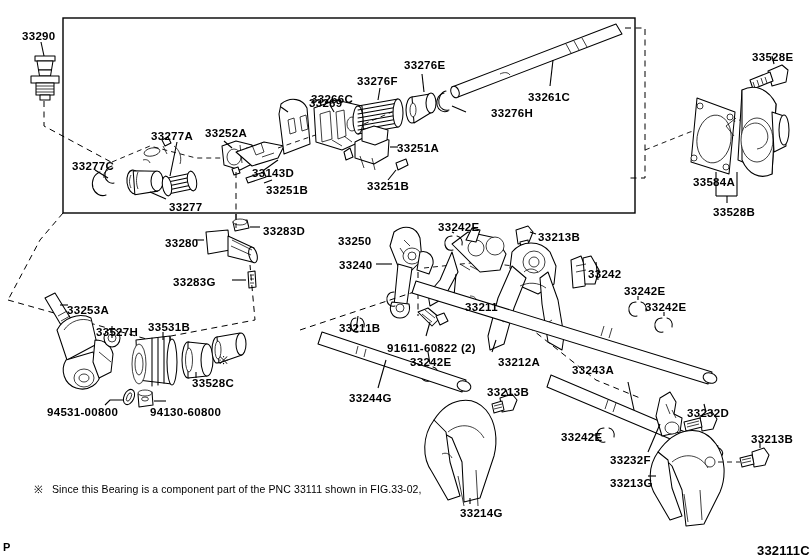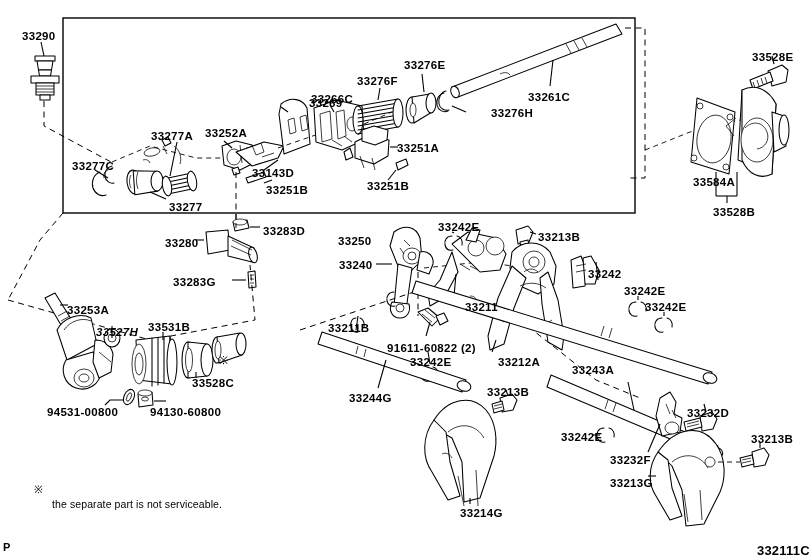--- a/index.html
+++ b/index.html
@@ -451,44 +451,44 @@
       <div class="lbl" style="left: 693px; top: 177px;">33584A</div>
       <div class="lbl" style="left: 713px; top: 207px;">33528B</div>
       <div class="lbl" style="left: 165px; top: 238px;">33280</div>
       <div class="lbl" style="left: 263px; top: 226px;">33283D</div>
       <div class="lbl" style="left: 173px; top: 277px;">33283G</div>
       <div class="lbl" style="left: 338px; top: 236px;">33250</div>
       <div class="lbl" style="left: 339px; top: 260px;">33240</div>
       <div class="lbl" style="left: 438px; top: 222px;">33242E</div>
       <div class="lbl" style="left: 538px; top: 232px;">33213B</div>
       <div class="lbl" style="left: 437px; top: 302px; margin-left: 28px;">33211</div>
-      <div class="lbl" style="left: 328px; top: 323px; text-align: right;">33211B</div>
+      <div class="lbl" style="left: 339px; top: 323px; text-align: right;">33211B</div>
       <div class="lbl" style="left: 387px; top: 343px;">91611-60822 (2)</div>
       <div class="lbl" style="left: 410px; top: 357px;">33242E</div>
       <div class="lbl" style="left: 470px; top: 357px; margin-left: 28px;">33212A</div>
       <div class="lbl" style="left: 588px; top: 269px;">33242</div>
       <div class="lbl" style="left: 624px; top: 286px;">33242E</div>
       <div class="lbl" style="left: 645px; top: 302px;">33242E</div>
       <div class="lbl" style="left: 349px; top: 393px;">33244G</div>
       <div class="lbl" style="left: 487px; top: 387px;">33213B</div>
       <div class="lbl" style="left: 572px; top: 365px;">33243A</div>
       <div class="lbl" style="left: 460px; top: 508px;">33214G</div>
       <div class="lbl" style="left: 561px; top: 432px;">33242E</div>
       <div class="lbl" style="left: 687px; top: 408px;">33232D</div>
       <div class="lbl" style="left: 610px; top: 455px;">33232F</div>
       <div class="lbl" style="left: 610px; top: 478px;">33213G</div>
       <div class="lbl" style="left: 751px; top: 434px;">33213B</div>
       <div class="lbl" style="left: 67px; top: 305px;">33253A</div>
-      <div class="lbl" style="left: 96px; top: 327px; font-style: italic;">33527H</div>
+      <div class="lbl" style="left: 96px; top: 327px;">33527H</div>
       <div class="lbl" style="left: 148px; top: 322px;">33531B</div>
       <div class="lbl" style="left: 192px; top: 378px;">33528C</div>
       <div class="lbl" style="left: 47px; top: 407px;">94531-00800</div>
       <div class="lbl" style="left: 150px; top: 407px;">94130-60800</div>
     </div>
 
   <span class="star" style="left:219px;top:352px;">※</span>
 
   <div class="note" style="left:34px;top:482px;">※</div>
-  <div class="note" style="left:52px;top:497px;">the separate part is not serviceable.</div>
+  <div class="note" style="left:52px;top:482px;">Since this Bearing is a component part of the PNC 33111 shown in FIG.33-02,</div>
 
   <div class="pmark" style="left:3px;top:541px;">P</div>
   <div class="figid" style="left:757px;top:543px;">332111C</div>
 </div>
 
 </body></html>

